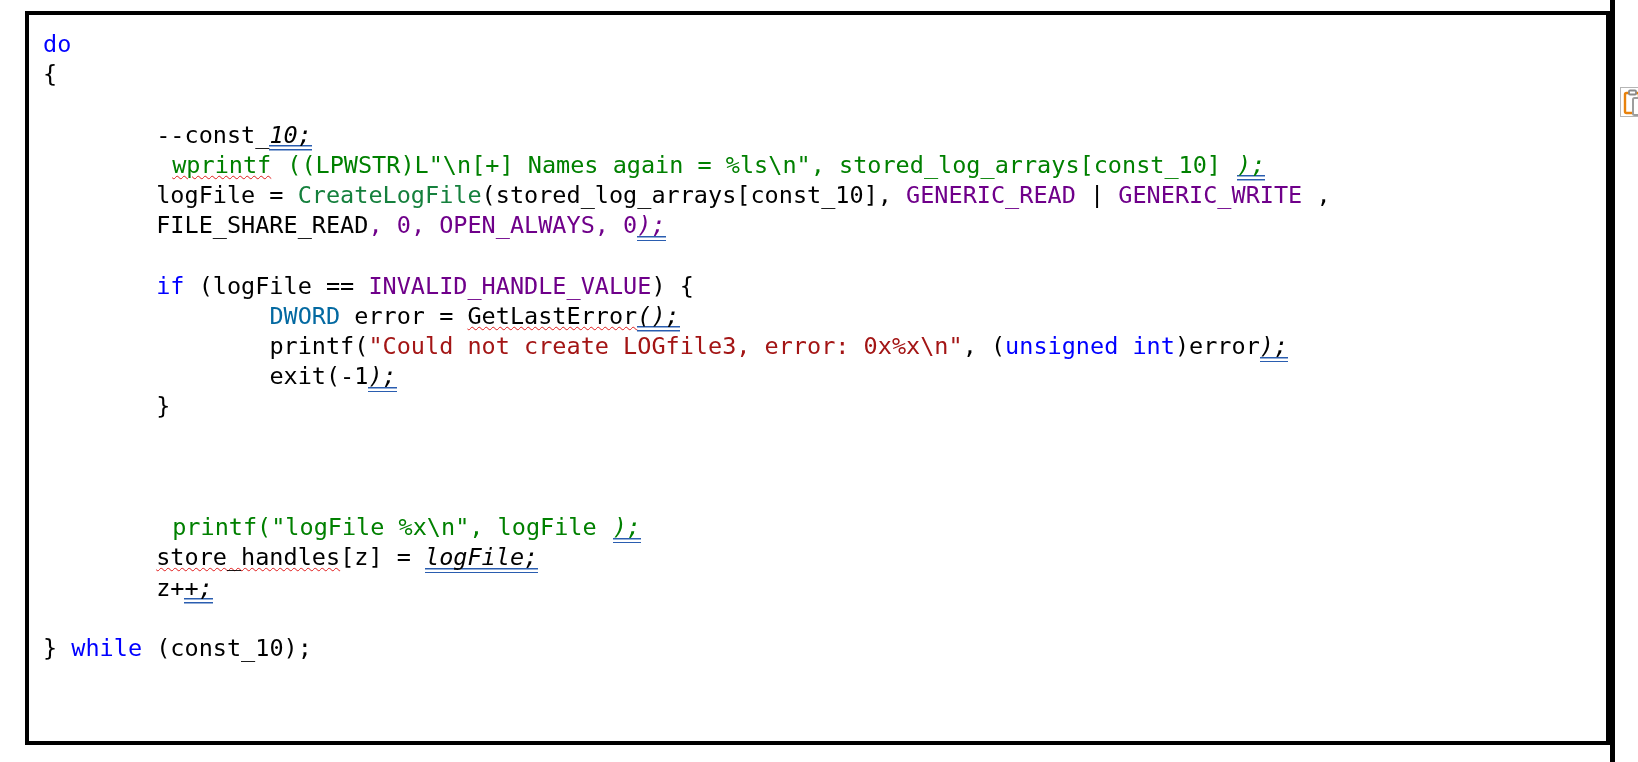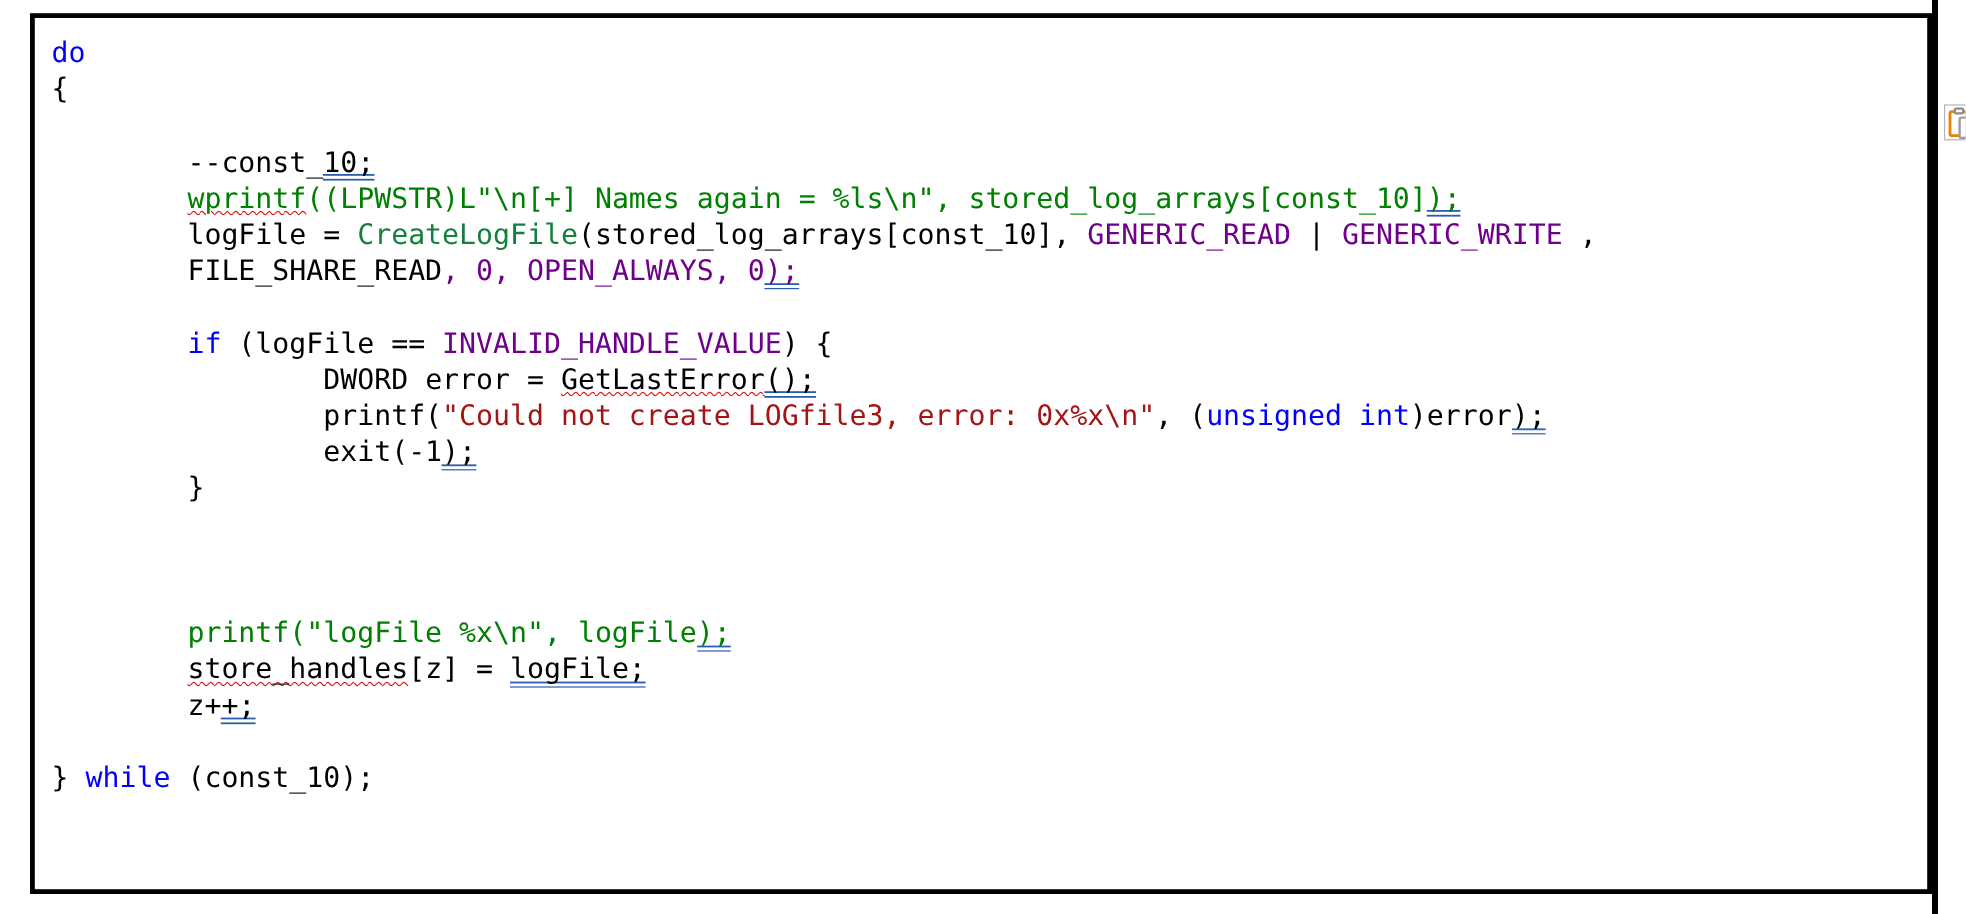--- a/index.html
+++ b/index.html
@@ -47,45 +47,46 @@
     letter-spacing: 0px;
   }
 
   .line {
     white-space: pre;
     min-height: 30.2px;
   }
 
   
   .kw       { color: #0000ff; }            
-  .type     { color: #000000; }            
+  .type     { color: #0369a1; }            
   .macro    { color: #6f008a; }            
   .fn-red   { color: #15803d; }            
   .str-dark { color: #a31515; }            
-  .green    { color: #008000; }            
+  .green    { color: #008000; margin-left: 16px; }            
   .plain    { color: #000000; }
   .bold     { font-weight: normal; }
 
   
   
   .sq-red {
     text-decoration: underline wavy #e01b1b;
     text-decoration-thickness: 1.4px;
     text-underline-offset: 2px;
   }
   
   .ul-blue {
     border-bottom: 0;
     background-image:
       linear-gradient(#2a5db0, #2a5db0),
       linear-gradient(#2a5db0, #2a5db0);
     background-repeat: no-repeat, no-repeat;
     background-size: 100% 1.5px, 100% 1.5px;
     background-position: 0 calc(100% - 4px), 0 calc(100% - 0px);
     padding-bottom: 2px;
+    font-style: italic;
   }
 
   
   #right-rule {
     position: absolute;
     left: 1610px;
     top: 0px;
     width: 5px;
     height: 762px;
     background: #000000;

